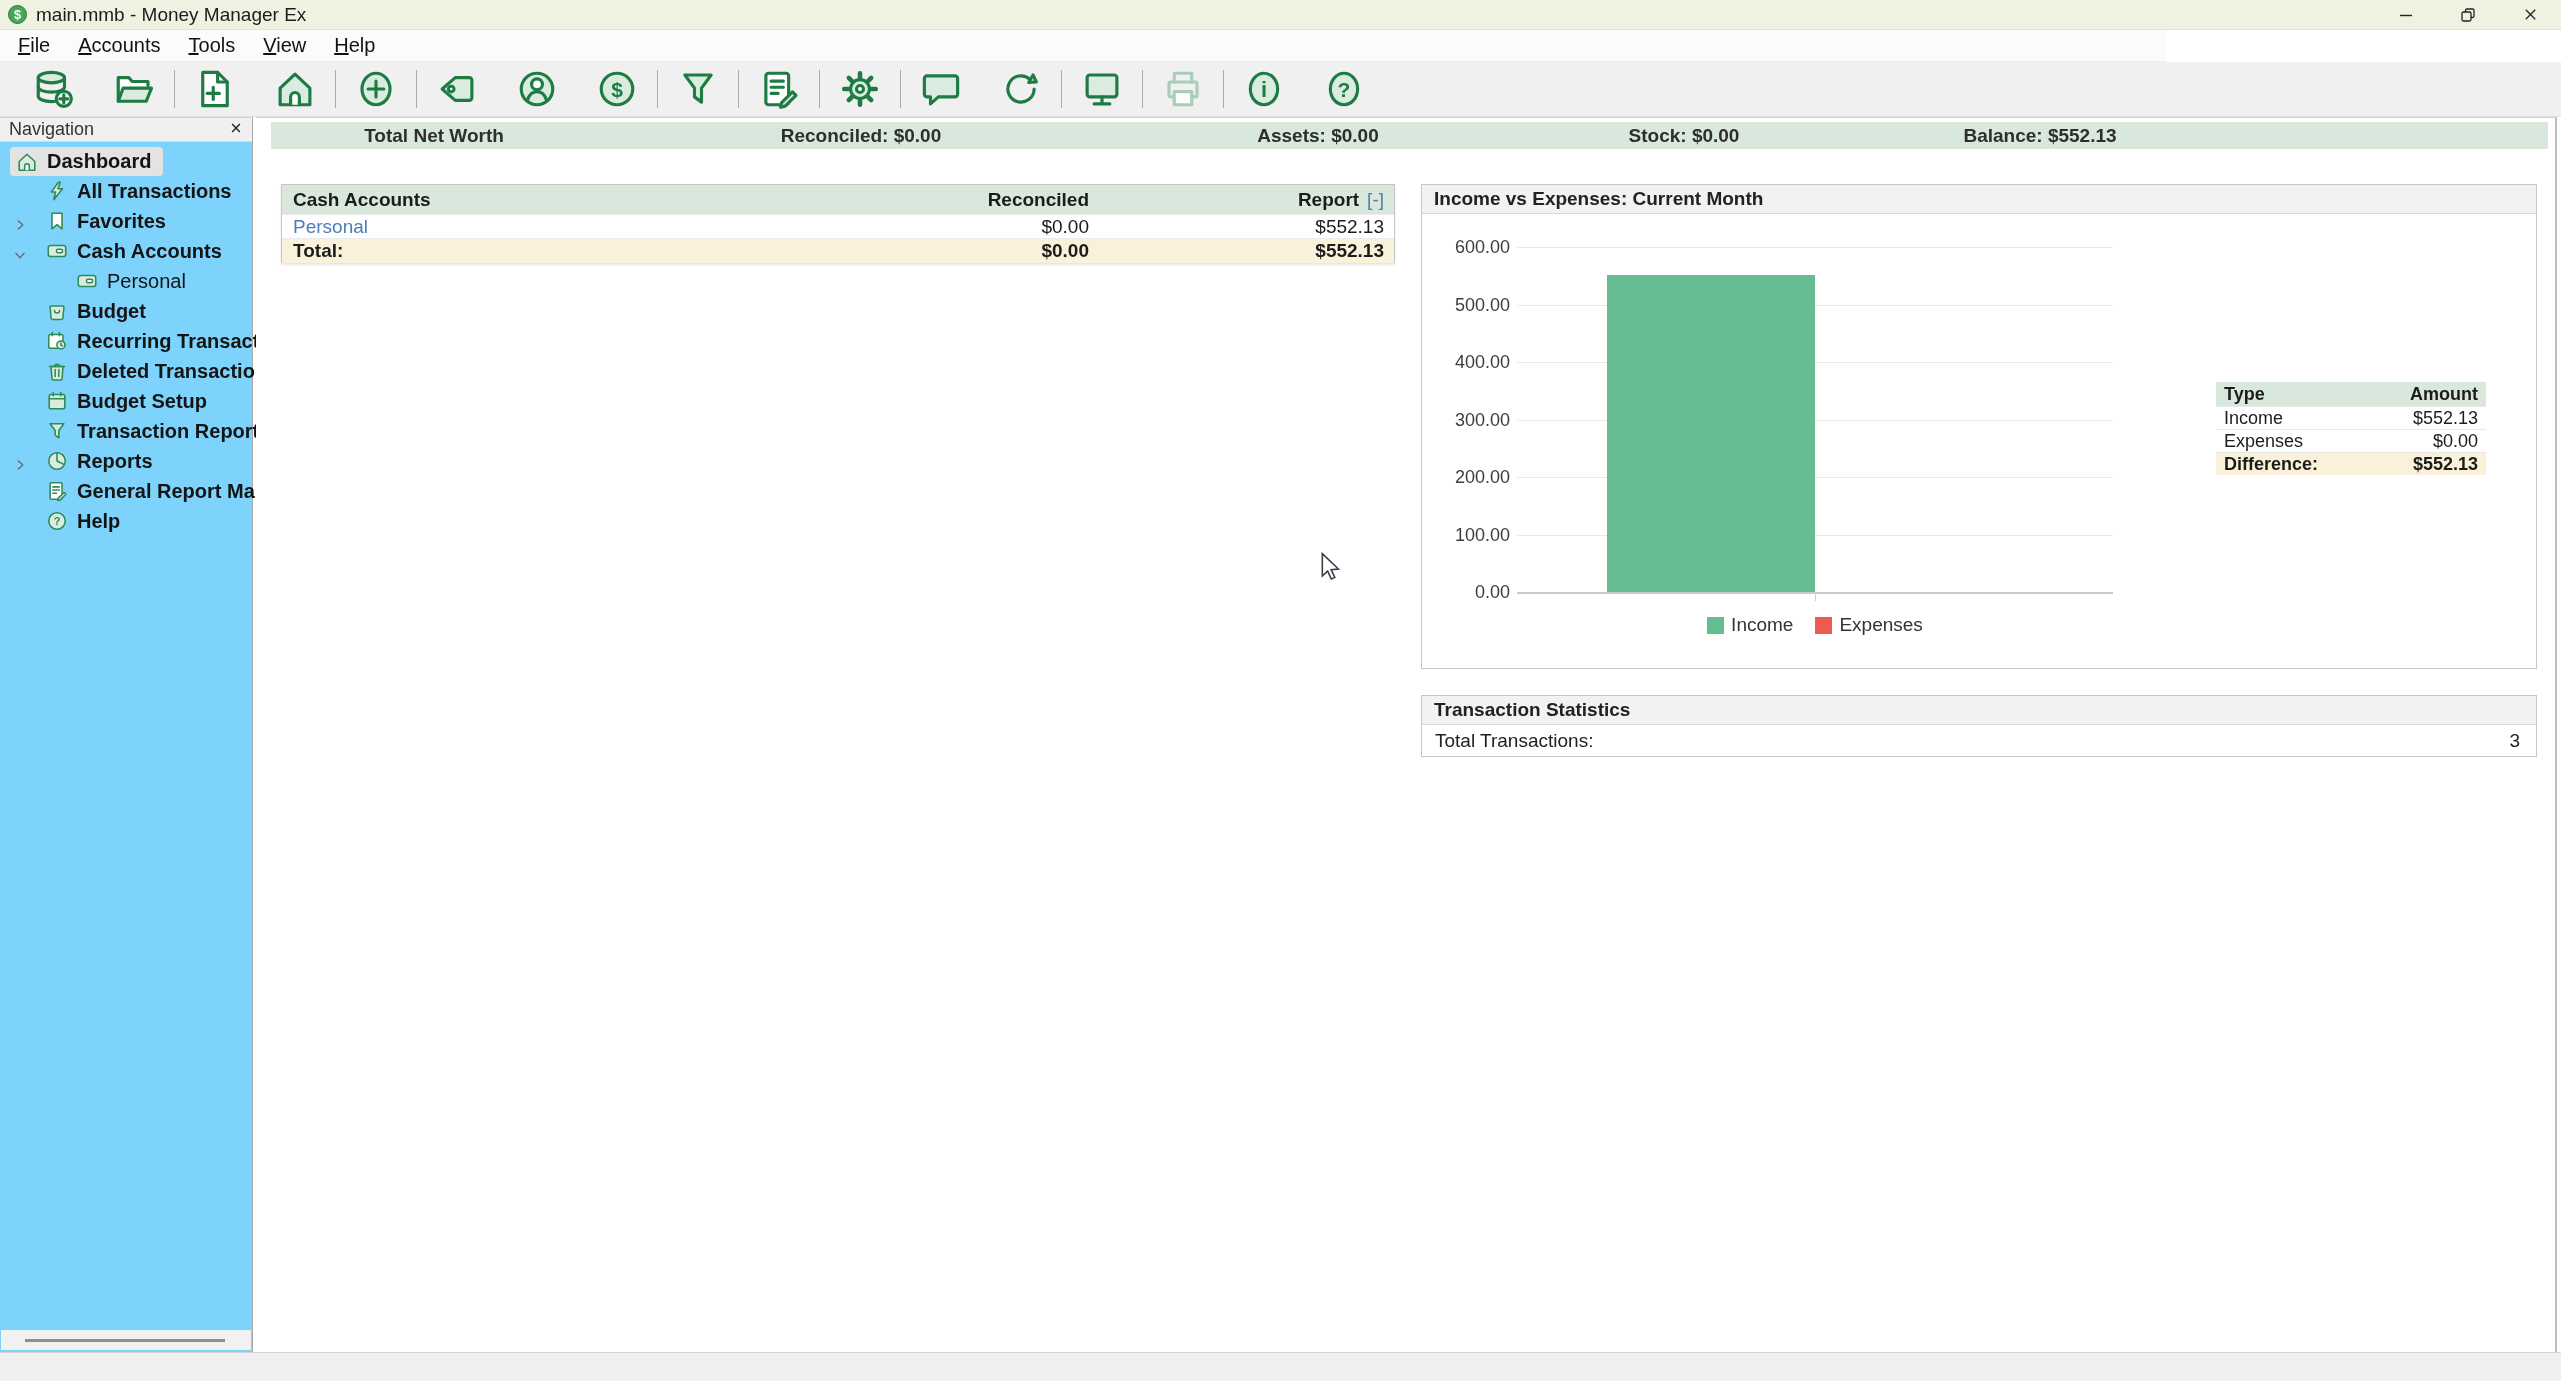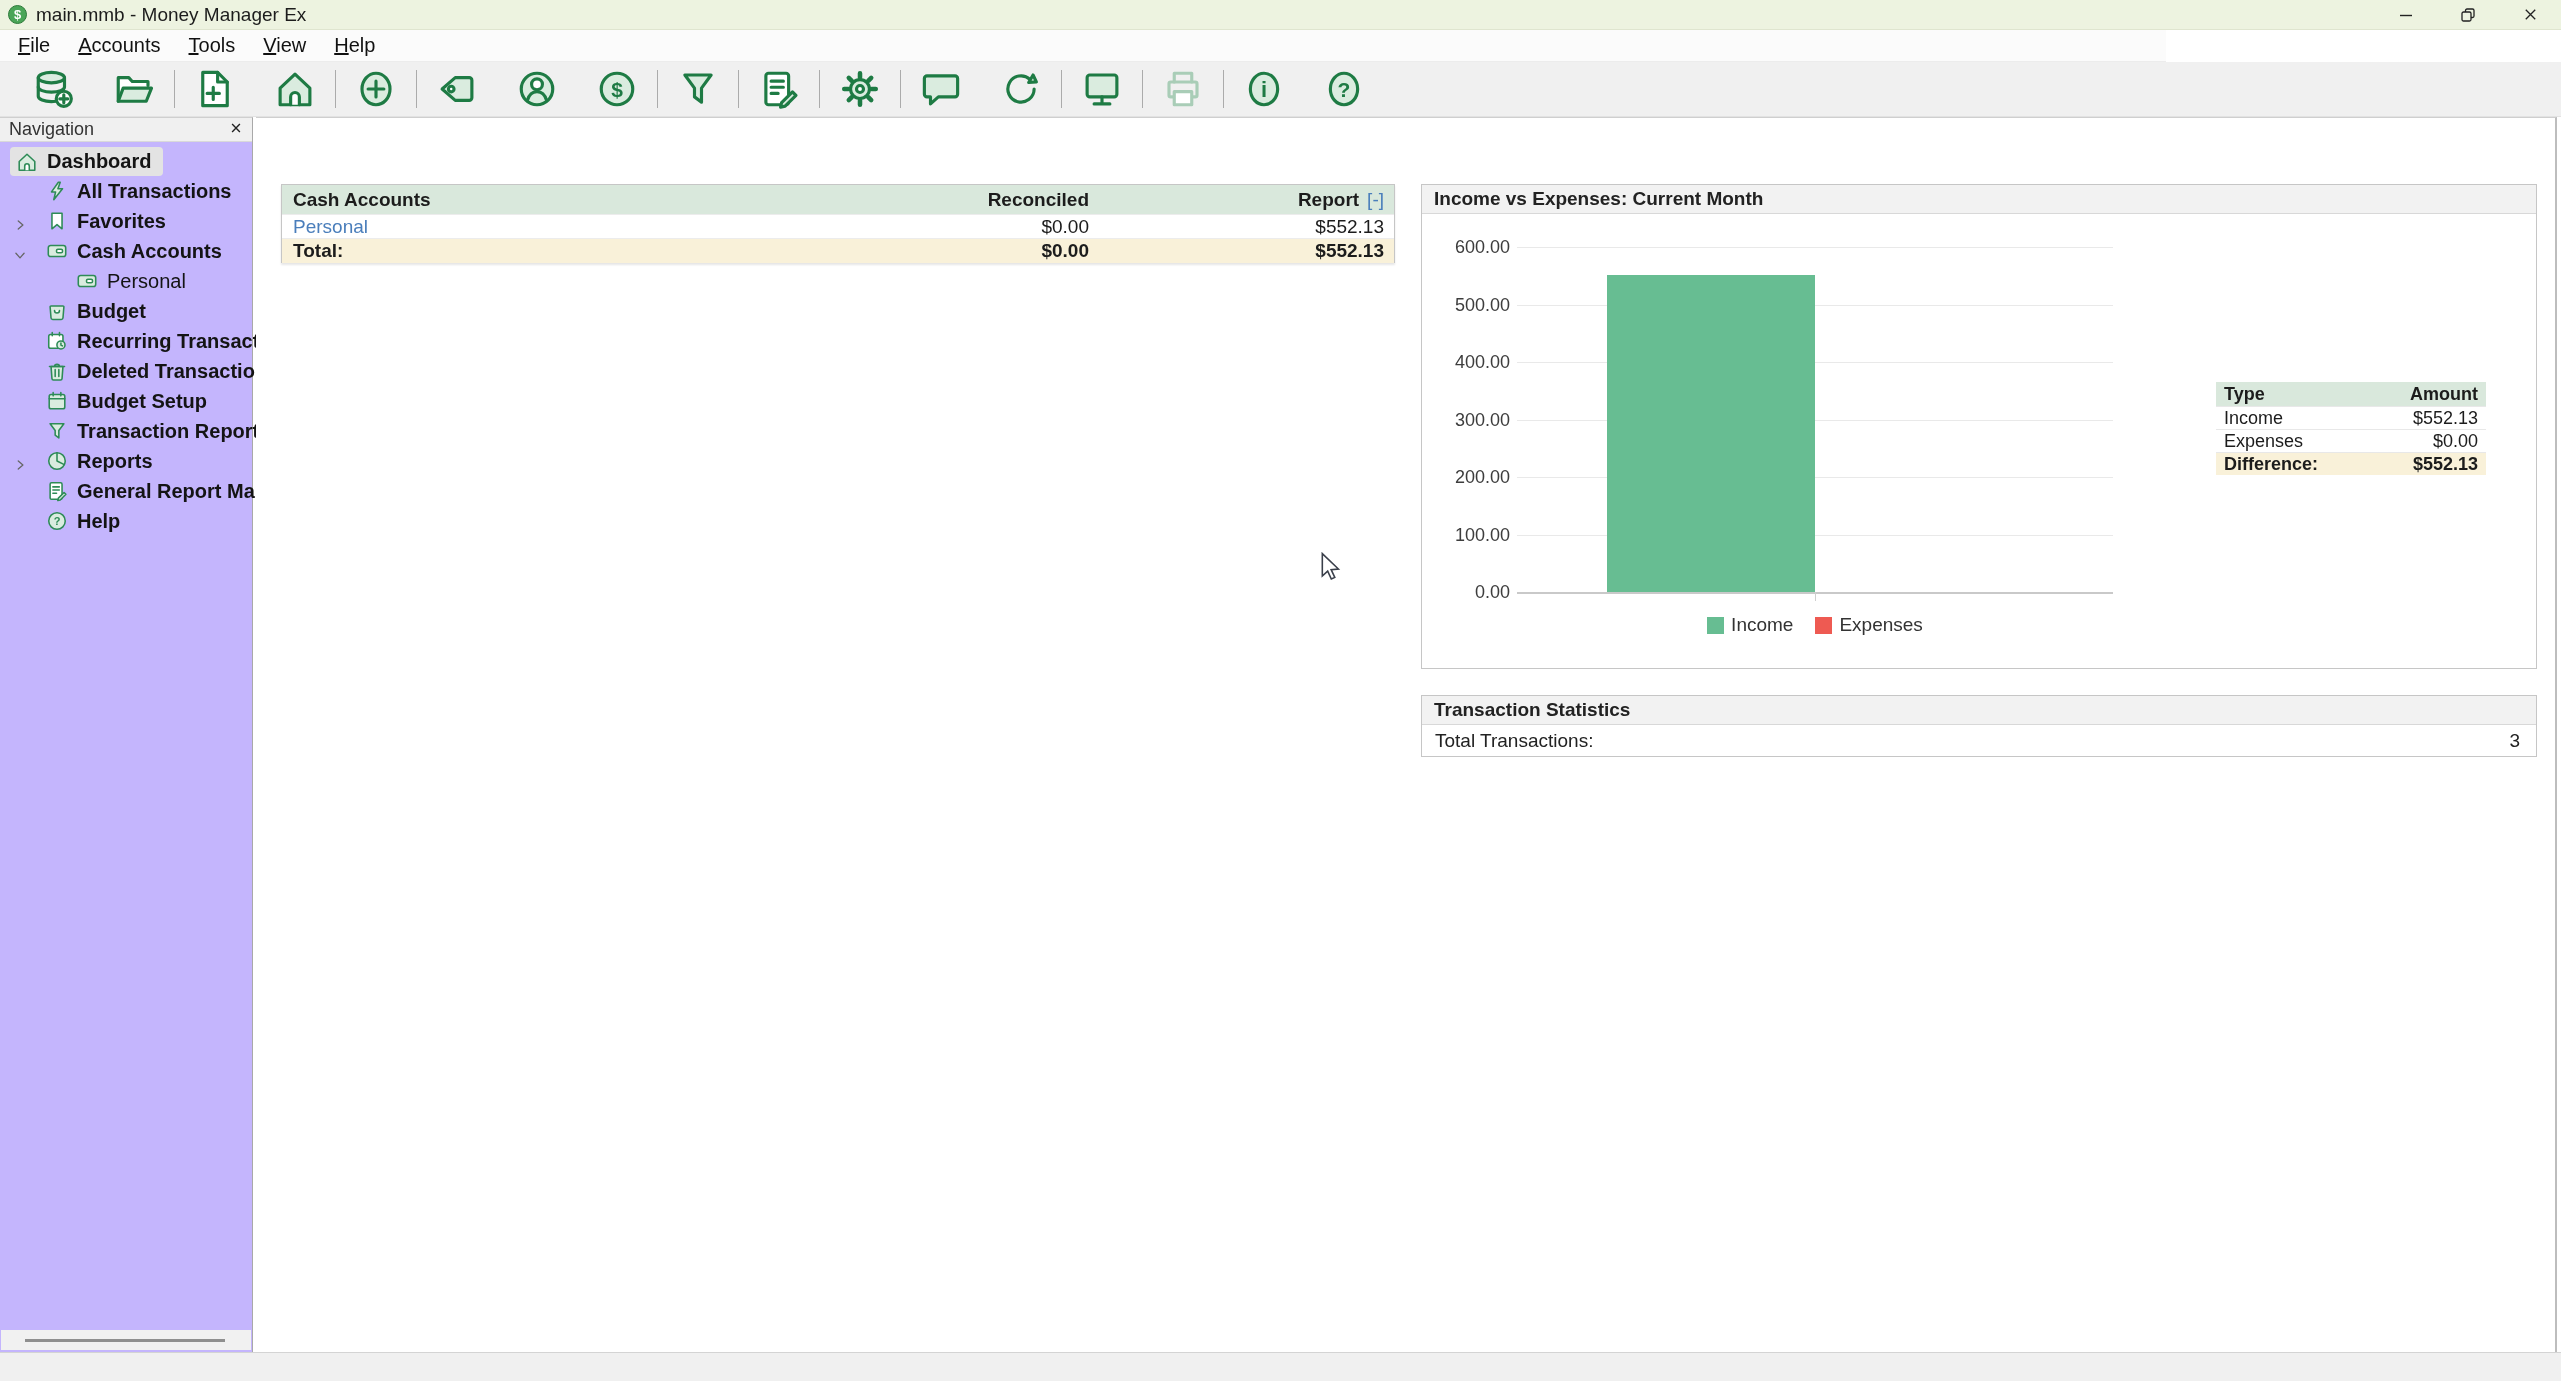--- a/index.html
+++ b/index.html
@@ -26,21 +26,21 @@
   .toolbar{position:absolute;top:62px;left:0;width:2561px;height:55px;background:#f0f0f0;
            display:flex;align-items:center;padding-left:14px;border-bottom:1px solid #e2e2e2;}
   .tb-btn{width:42px;height:42px;margin:0 19px;display:flex;align-items:center;justify-content:center;}
   .tb-sep{width:1px;height:38px;background:#ababab;}
   .ticon{stroke:#1e7b44;fill:none;stroke-width:1.8;stroke-linejoin:round;stroke-linecap:round;}
   .ticon.dis{stroke:#a9cdb7;}
   .lf{fill:#daecdf;} .wf{fill:#ffffff;}
   .ticon text{stroke:none;fill:#1e7b44;font-weight:bold;font-family:"Liberation Sans",sans-serif;}
 
   
-  .nav{position:absolute;left:0;top:117px;width:253px;height:1235px;background:#c4b5fd;
+  .nav{position:absolute;left:0;top:117px;width:253px;height:1235px;background:#7dd3fc;
        border-right:1px solid #a9a9a9;border-top:1px solid #cfcfcf;}
   .nav-header{height:24px;background:#f0f0f0;border-bottom:1px solid #d9d9d9;display:flex;
               align-items:center;font-size:18px;color:#333;padding:0 9px;}
   .nav-close{margin-left:auto;font-size:16px;color:#222;line-height:1;}
   .nav-items{position:absolute;top:28px;left:0;right:0;}
   .nav-item{height:30px;display:flex;align-items:center;position:relative;font-size:20px;
             font-weight:bold;color:#141414;white-space:nowrap;}
   .nav-item .nicon{margin-right:9px;flex:none;}
   .nav-item.l0{padding-left:10px;}
   .nav-item.l1{padding-left:46px;}
@@ -397,20 +397,27 @@
       <span>Help</span>
     </div>
   </div>
   <div class="nav-hscroll">
     <div class="nav-hthumb"></div>
   </div>
 </div>
 
 <div class="main">
 
+  <div class="summary">
+    <div class="summary-cell" style="left:163px">Total Net Worth</div>
+    <div class="summary-cell" style="left:590px">Reconciled: $0.00</div>
+    <div class="summary-cell" style="left:1047px">Assets: $0.00</div>
+    <div class="summary-cell" style="left:1413px">Stock: $0.00</div>
+    <div class="summary-cell" style="left:1769px">Balance: $552.13</div>
+  </div>
 
   <div class="panel" id="cash-panel">
     <div class="cash-row cash-head">
       <span class="cc c-name">Cash Accounts</span>
       <span class="cc c-rec">Reconciled</span>
       <span class="cc c-bal"><span>Report</span><span class="collapse-link">[-]</span></span>
     </div>
     <div class="cash-row">
       <span class="cc c-name link">Personal</span>
       <span class="cc c-rec">$0.00</span>

